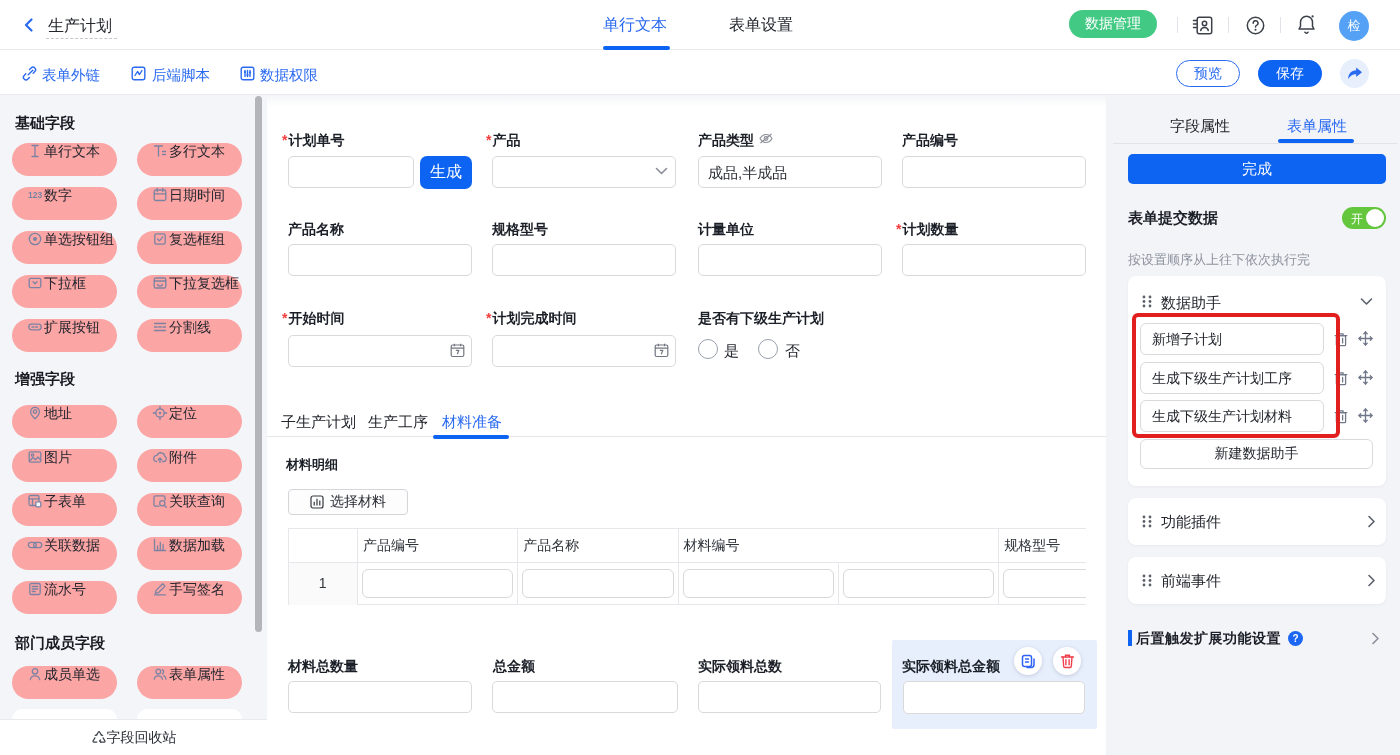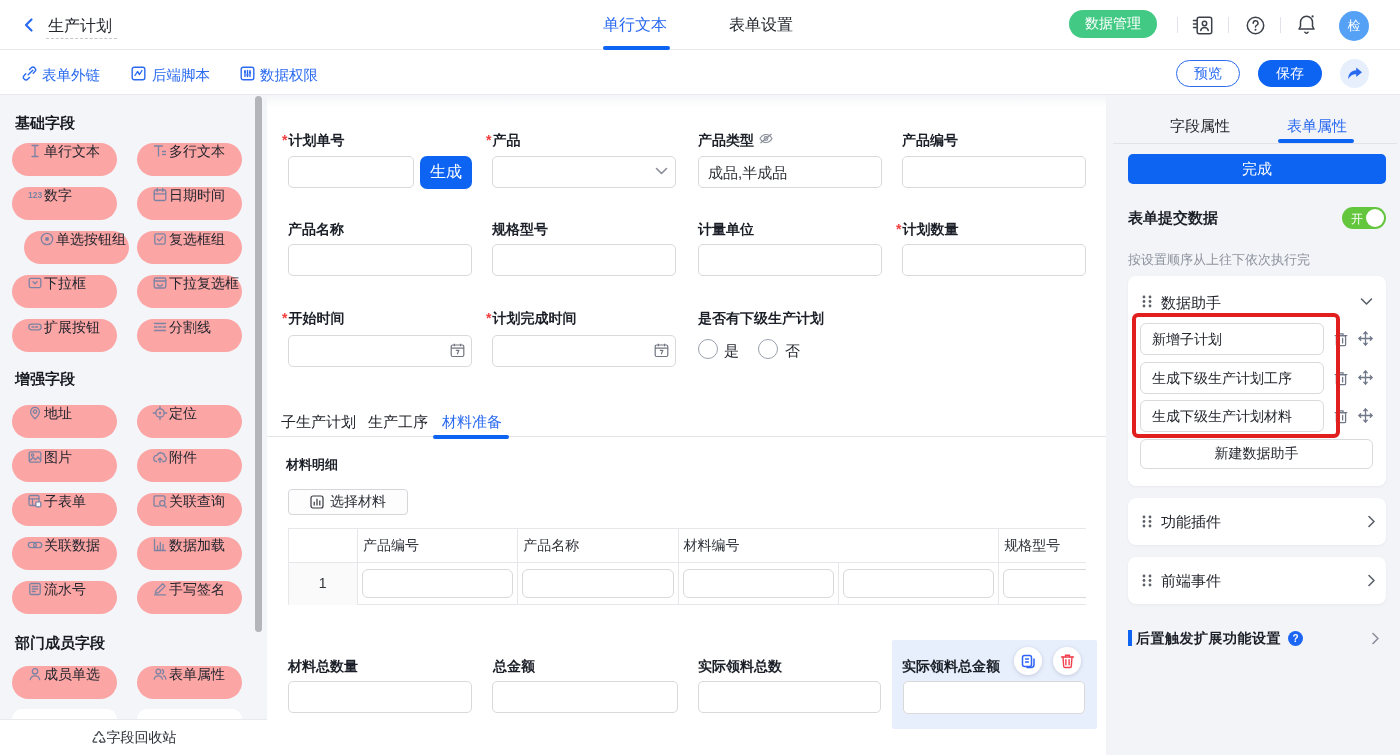--- a/index.html
+++ b/index.html
@@ -117,21 +117,21 @@
     </div>
 <div class="pill" style="left:137px;top:187px">
       <svg width="16" height="16" viewBox="0 0 16 16">
         <g fill="none" stroke="#7b83a3" stroke-width="1.3" stroke-linecap="round" stroke-linejoin="round">
           <rect x="2.2" y="3" width="11.6" height="10.5" rx="1.5"></rect>
           <path d="M5.2 1.5v3M10.8 1.5v3M2.2 6.8h11.6"></path>
         </g>
       </svg>
       <span>日期时间</span>
     </div>
-<div class="pill" style="left:24px;top:231px">
+<div class="pill" style="left:12px;top:231px">
       <svg width="16" height="16" viewBox="0 0 16 16">
         <g fill="none" stroke="#7b83a3" stroke-width="1.3" stroke-linecap="round" stroke-linejoin="round">
           <circle cx="8" cy="8" r="5.7"></circle>
           <circle cx="8" cy="8" r="2" fill="#7b83a3" stroke="none"></circle>
         </g>
       </svg>
       <span>单选按钮组</span>
     </div>
 <div class="pill" style="left:137px;top:231px">
       <svg width="16" height="16" viewBox="0 0 16 16">

